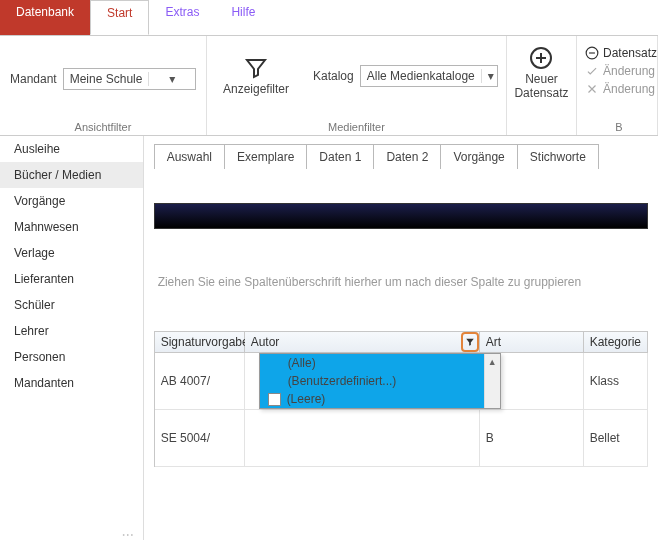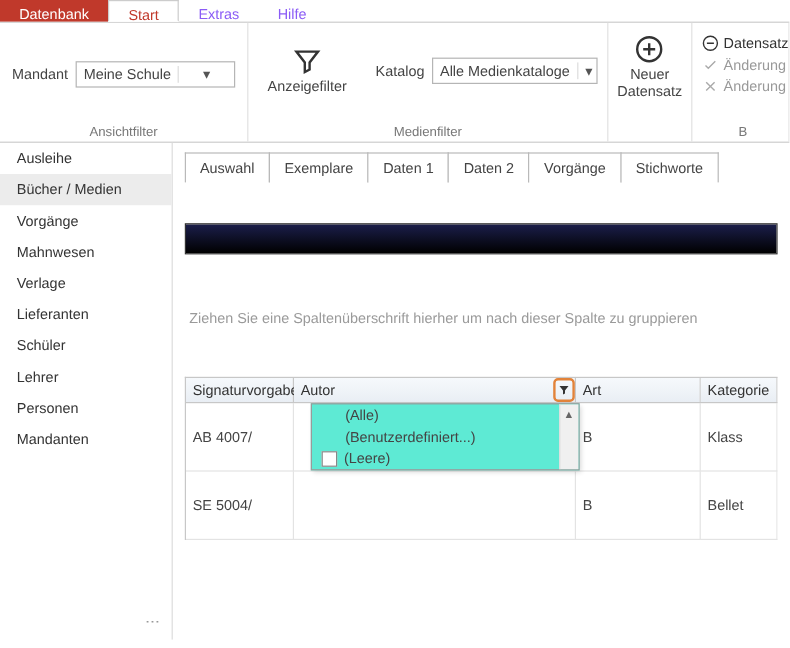--- a/index.html
+++ b/index.html
@@ -1,19 +1,19 @@
 <!DOCTYPE html>
 <html><head>
 <meta charset="utf-8">
 <style>
   * { box-sizing: border-box; margin: 0; padding: 0; font-family: "Segoe UI", Tahoma, sans-serif; font-size: 12px; }
   body { width: 658px; height: 540px; overflow: hidden; background: #fff; color: #444; position: relative; }
 
   
-  .top-tabs { display: flex; border-bottom: 1px solid #ccc; height: 19px; }
+  .top-tabs { display: flex; border-bottom: 1px solid #ccc; height: 36px; }
   .top-tab { padding: 5px 16px 4px; cursor: pointer; color: #8b5cf6; }
   .top-tab.db { background: #c0392b; color: #fff; }
   .top-tab.active { color: #c0392b; border: 1px solid #ccc; border-bottom: 1px solid #fff; background: #fff; position: relative; top: 0; }
   
   
   .ribbon { display: flex; border-bottom: 1px solid #ccc; height: 100px; }
   .ribbon-group { border-right: 1px solid #e1e1e1; padding: 6px 10px 2px; display: flex; flex-direction: column; justify-content: space-between; align-items: center; }
   .ribbon-group-label { font-size: 11px; color: #777; text-align: center; margin-top: auto; padding-top: 4px; }
   .ribbon-row { display: flex; align-items: center; gap: 6px; }
   .combo { display: flex; align-items: center; border: 1px solid #b5b5b5; height: 22px; background: #fff; }
@@ -41,21 +41,21 @@
 
   .grid { margin: 0 10px; border: 1px solid #c7c7c7; border-right: none; border-bottom: none; position: relative; overflow: hidden; }
   .grid-head, .grid-row { display: flex; }
   .grid-head .cell { background: linear-gradient(#f6f9fc, #e9eef4); border-right: 1px solid #c7c7c7; border-bottom: 1px solid #c7c7c7; padding: 3px 6px; font-size: 12px; color: #333; position: relative; }
   .grid-row .cell { border-right: 1px solid #e3e3e3; border-bottom: 1px solid #e3e3e3; padding: 21px 6px; font-size: 12px; }
   .c-sig { width: 90px; } .c-aut { width: 235px; } .c-art { width: 104px; } .c-kat { flex: 1; }
   .filter-icon-wrap { position: absolute; right: 0; top: 0; height: 100%; width: 18px; display: flex; align-items: center; justify-content: center; border: 2px solid #e2833a; border-radius: 4px; }
   .filter-icon-wrap svg { width: 10px; height: 10px; }
 
   
-  .filter-popup { position: absolute; left: 104px; top: 0; width: 224px; background: #5eead4; border: 1px solid #9a9a9a; z-index: 50; box-shadow: 2px 2px 4px rgba(0,0,0,.15); }
+  .filter-popup { position: absolute; left: 104px; top: 0; width: 242px; background: #0ea5e9; border: 1px solid #9a9a9a; z-index: 50; box-shadow: 2px 2px 4px rgba(0,0,0,.15); }
   .filter-popup .opt { display: flex; align-items: center; gap: 6px; padding: 2px 8px; font-size: 12px; cursor: pointer; }
   .filter-popup .opt.special { padding-left: 28px; }
   .filter-popup .chk { width: 13px; height: 13px; border: 1px solid #888; background: #fff; display: inline-flex; align-items: center; justify-content: center; font-size: 10px; line-height: 1; }
   .scroll-track { position: absolute; right: 0; top: 0; bottom: 0; width: 16px; background: #f0f0f0; border-left: 1px solid #ddd; }
   .scroll-arrow { height: 16px; display: flex; align-items: center; justify-content: center; color: #666; font-size: 9px; }
   .scroll-arrow.up::before { content: "▲"; }
 
   .grid-area { position: relative; }
 </style>
 </head>

